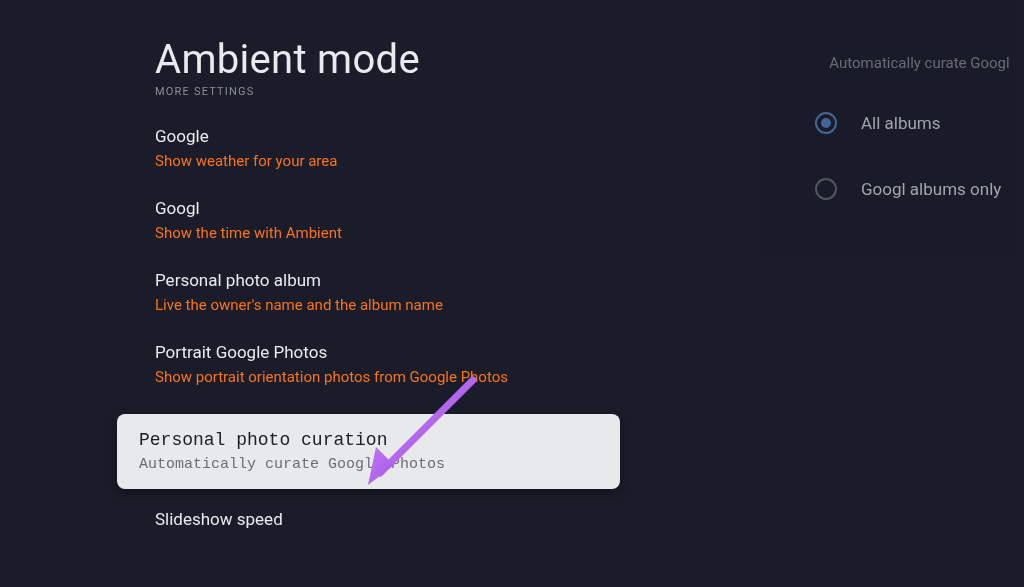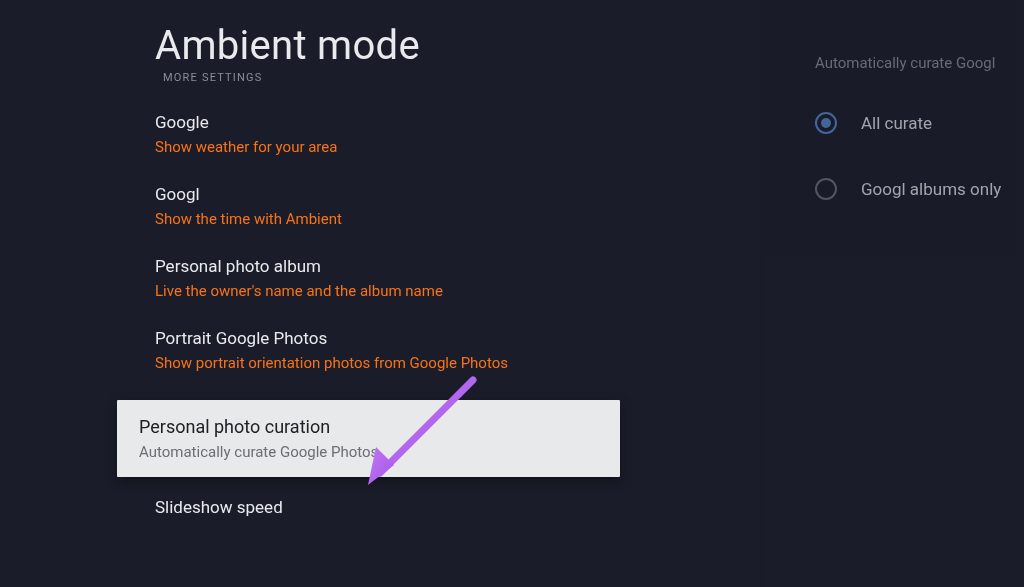--- a/index.html
+++ b/index.html
@@ -7,62 +7,62 @@
       width: 1024px;
       height: 587px;
       background: #1a1d29;
       font-family: 'Roboto', -apple-system, BlinkMacSystemFont, sans-serif;
       overflow: hidden;
       position: relative;
     }
     .container { display: flex; height: 100%; }
     .left-panel {
       width: 760px;
-      padding: 22px 0 0 155px;
+      padding: 36px 0 0 155px;
       position: relative;
     }
     .page-title {
       color: #e8eaed;
       font-size: 40px;
       font-weight: 400;
       margin-bottom: 2px;
       letter-spacing: 0.3px;
     }
     .section-header {
       color: #8a8e96;
       font-size: 11px;
       letter-spacing: 1.2px;
       text-transform: uppercase;
       margin-bottom: 28px;
       font-weight: 400;
-      margin-left: 8px;
     }
     .setting-item {
       margin-bottom: 28px;
       cursor: pointer;
     }
     .setting-title {
       color: #e8eaed;
       font-size: 17px;
       font-weight: 400;
       margin-bottom: 6px;
     }
     .setting-desc {
       color: #f97316;
       font-size: 15px;
       font-weight: 400;
     }
     .setting-item.selected {
       background: #e8e9ea;
-      border-radius: 1px;
+      border-radius: 8px;
       padding: 16px 22px;
       margin-left: -38px;
       margin-right: 140px;
       box-shadow: 0 4px 12px rgba(0,0,0,0.4);
       margin-bottom: 20px;
+      font-family: Liberation Mono, monospace;
     }
     .setting-item.selected .setting-title {
       color: #202124;
       font-size: 18px;
     }
     .setting-item.selected .setting-desc {
       color: #6b6e73;
     }
     .right-panel {
       flex: 1;
@@ -82,20 +82,21 @@
       font-weight: 400;
       line-height: 1.25;
       margin-bottom: 10px;
       opacity: 0.85;
     }
     .detail-desc {
       color: #6f747e;
       font-size: 15px;
       margin-bottom: 40px;
       opacity: 0.9;
+      text-align: center;
     }
     .radio-item {
       display: flex;
       align-items: center;
       margin-bottom: 44px;
       cursor: pointer;
     }
     .radio-circle {
       width: 22px;
       height: 22px;
@@ -167,21 +168,21 @@
     </div>
   </div>
 
   <div class="right-panel">
     <div class="detail-desc">Automatically curate Googl</div>
 
     <div class="radio-item">
       <div class="radio-circle checked">
         <div class="radio-dot"></div>
       </div>
-      <div class="radio-label">All curate</div>
+      <div class="radio-label">All albums</div>
     </div>
 
     <div class="radio-item">
       <div class="radio-circle"></div>
       <div class="radio-label">Googl albums only</div>
     </div>
   </div>
 </div>
 
 <svg class="annotation-arrow" width="130" height="130" viewBox="0 0 130 130">

